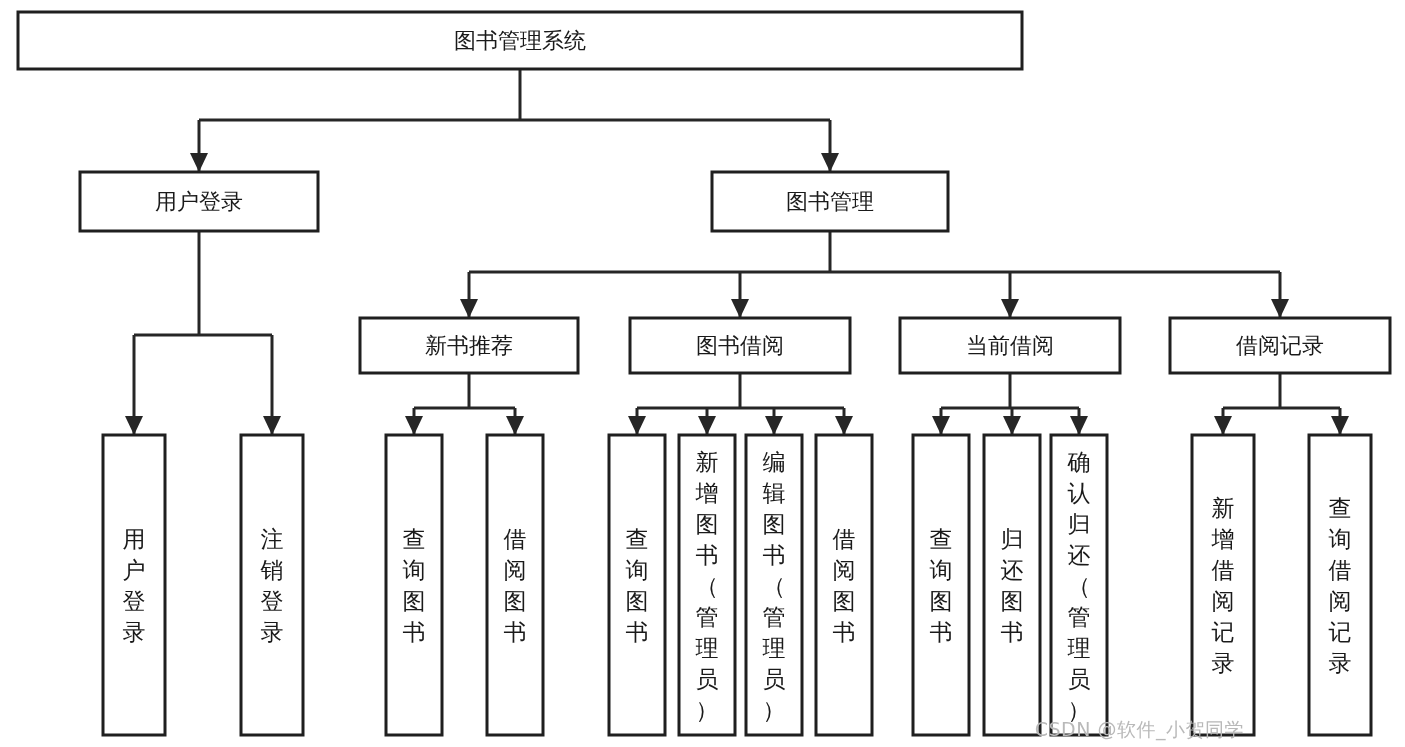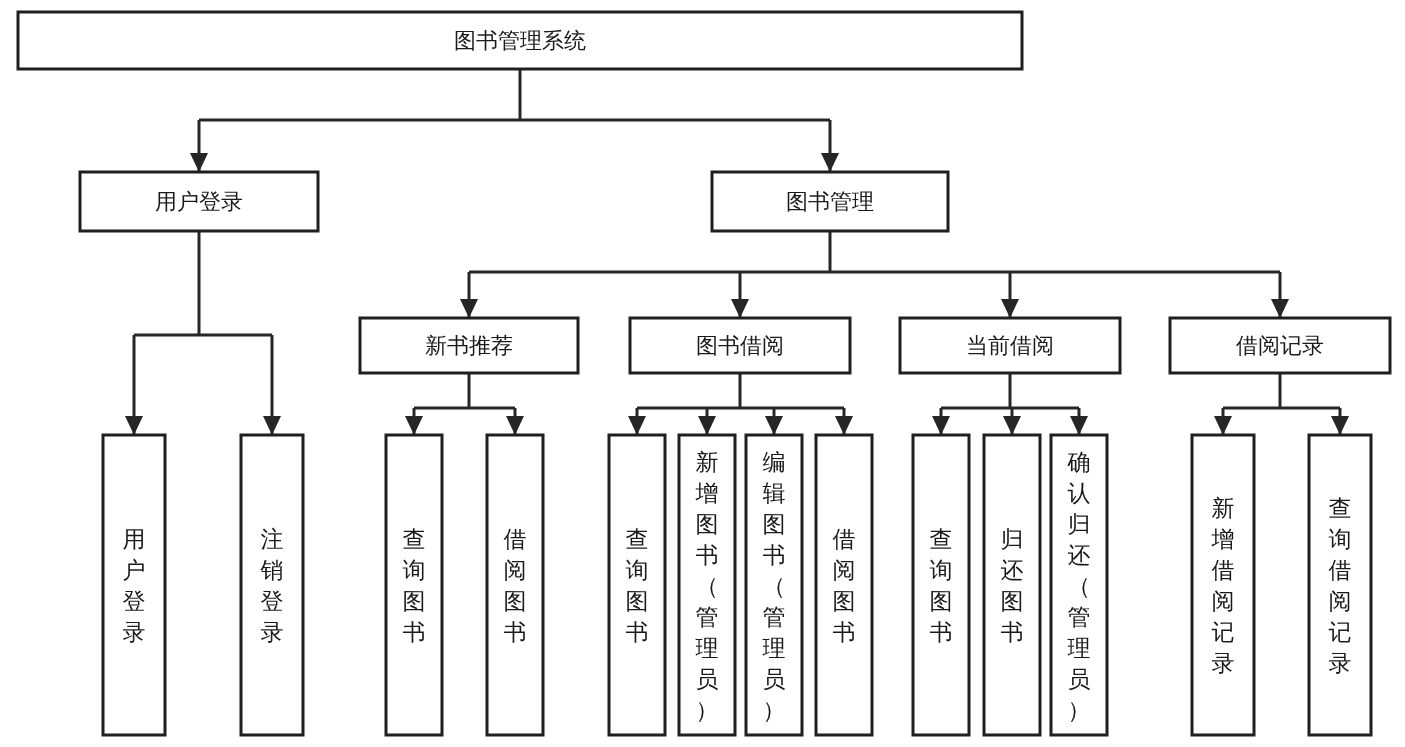--- a/index.html
+++ b/index.html
@@ -201,13 +201,14 @@
         <g>
           <rect x="1192" y="435" width="62" height="300" class="node-rect"></rect>
           <text x="1223" class="node-label-vertical"><tspan x="1223" y="516.18">新</tspan><tspan x="1223" y="547.18">增</tspan><tspan x="1223" y="578.18">借</tspan><tspan x="1223" y="609.18">阅</tspan><tspan x="1223" y="640.18">记</tspan><tspan x="1223" y="671.18">录</tspan></text>
         </g>
         <g>
           <rect x="1309" y="435" width="62" height="300" class="node-rect"></rect>
           <text x="1340" class="node-label-vertical"><tspan x="1340" y="516.18">查</tspan><tspan x="1340" y="547.18">询</tspan><tspan x="1340" y="578.18">借</tspan><tspan x="1340" y="609.18">阅</tspan><tspan x="1340" y="640.18">记</tspan><tspan x="1340" y="671.18">录</tspan></text>
         </g>
       </g>
   </svg>
+  <div class="watermark">CSDN @软件_小贺同学</div>
 </div>
 
 </body></html>

